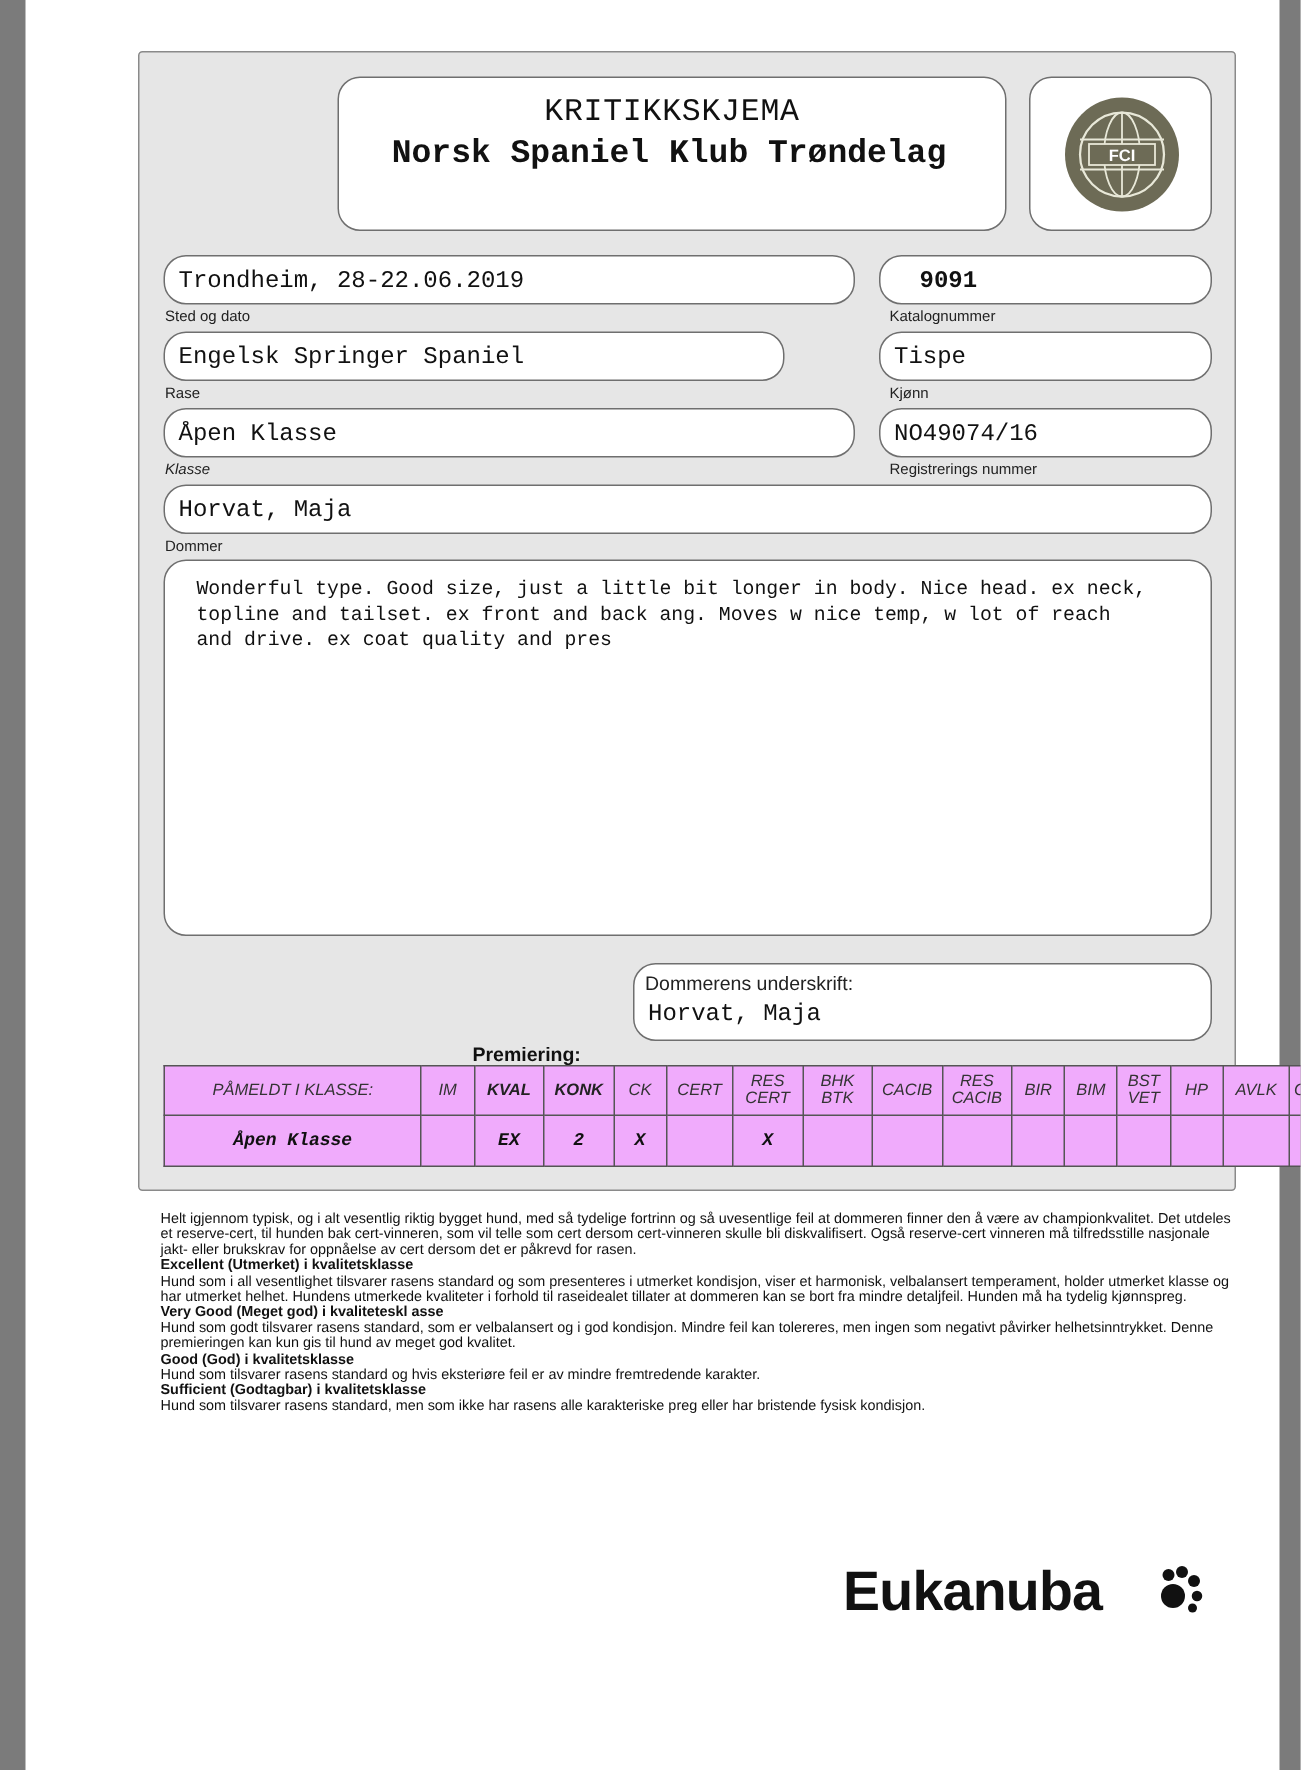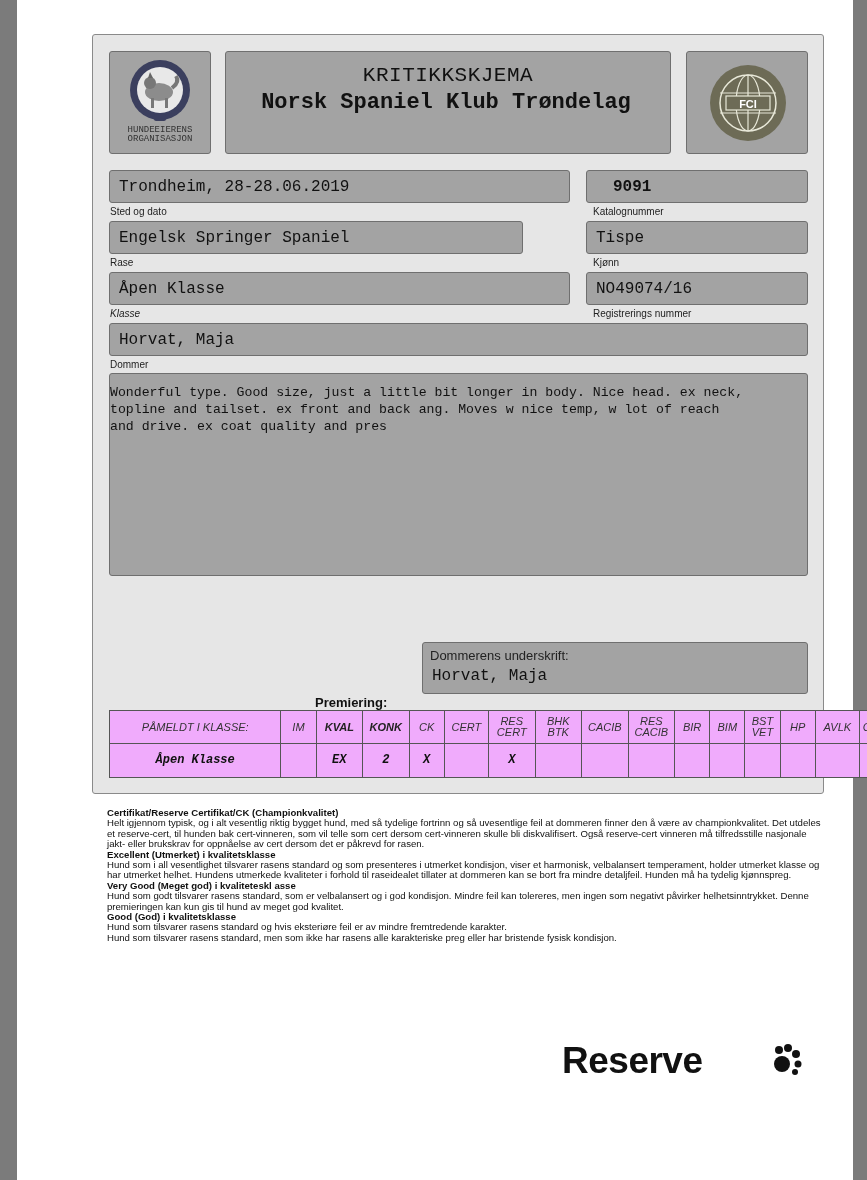--- a/index.html
+++ b/index.html
@@ -1,85 +1,68 @@
 <!DOCTYPE html>
 <html><head>
 <meta charset="utf-8">
 <style>
   html, body { margin:0; padding:0; }
   body { width:867px; height:1180px; background:#7b7b7b; position:relative; overflow:hidden; font-family:"Liberation Sans", sans-serif; }
   .page { position:absolute; left:17px; top:0; width:836px; height:1180px; background:#ffffff; }
   .form { position:absolute; left:75px; top:34px; width:730px; height:758px; background:#e6e6e6; border:1px solid #8a8a8a; border-radius:3px; }
-  .box { position:absolute; background:#a3a3a3; border:1.5px solid #6f6f6f; border-radius:3px; box-sizing:border-box; }
+  .box { position:absolute; background:#ffffff; border:1.5px solid #6f6f6f; border-radius:15px; box-sizing:border-box; }
   .mono { font-family:"Liberation Mono", monospace; color:#111; }
   .lbl { position:absolute; font-size:10px; color:#222; }
   .logo-left { left:16px; top:16px; width:102px; height:103px; }
   .title-box { left:132px; top:16px; width:446px; height:103px; text-align:center; }
   .logo-right { left:593px; top:16px; width:122px; height:103px; }
   .t1 { font-size:21px; margin-top:12px; letter-spacing:0.5px; }
   .t2 { font-size:22px; font-weight:bold; margin-top:3px; white-space:nowrap; margin-left:-4px;}
   .field { height:33px; padding-left:9px; font-size:16px; line-height:32px; }
   .bold { font-weight:bold; }
-  .crit { left:16px; top:338px; width:699px; height:203px; padding:10px 0; font-size:13.2px; line-height:17px; white-space:pre-wrap; }
+  .crit { left:16px; top:338px; width:699px; height:251px; padding:10px 21px; font-size:13.2px; line-height:17px; white-space:pre-wrap; }
   .sign { left:329px; top:607px; width:386px; height:52px; }
   .sign .cap { font-size:13px; font-family:"Liberation Sans", sans-serif; position:absolute; left:7px; top:5px; color:#222; }
   .sign .val { position:absolute; left:9px; top:24px; font-size:16px; }
   .prem-label { position:absolute; left:222px; top:660px; font-weight:bold; font-size:13px; color:#111; }
   table.prem { position:absolute; left:16px; top:675px; width:796px; border-collapse:collapse; background:#f0abfc; border:1.5px solid #555;font-style:italic; }
   table.prem td { border:1px solid #555; text-align:center; font-size:11px; color:#333; padding:0; line-height:11px; }
   table.prem tr.head td { height:32px; }
   table.prem tr.row td { height:33px; font-family:"Liberation Mono", monospace; font-weight:bold; font-size:12px; color:#111; }
   .legal { position:absolute; left:90px; top:808px; width:720px; font-size:9.6px; line-height:10.4px; color:#111; }
   .legal .h { font-weight:bold; }
   .euk { position:absolute; left:545px; top:1040px; font-size:37px; font-weight:bold; letter-spacing:-0.5px; color:#111; }
   .paw { position:absolute; left:753px; top:1044px; width:36px; height:32px; }
 </style>
 </head>
 <body>
 
 <div class="page">
   <div class="form">
 
-    <div class="box logo-left">
-      <svg width="100" height="72" viewBox="0 0 100 72" style="position:absolute;left:0;top:4px;">
-        <circle cx="50" cy="34" r="30" fill="#3b3f5e"></circle>
-        <circle cx="50" cy="34" r="23" fill="#e8e8e8"></circle>
-        <ellipse cx="49" cy="36" rx="14" ry="9" fill="#8c8c8c"></ellipse>
-        <circle cx="40" cy="27" r="6" fill="#777"></circle>
-        <path d="M38 22 l2 -6 l3 6 z" fill="#666"></path>
-        <rect x="41" y="42" width="3" height="10" fill="#777"></rect>
-        <rect x="55" y="42" width="3" height="10" fill="#777"></rect>
-        <path d="M62 32 q8 -6 4 -12" stroke="#777" stroke-width="4" fill="none"></path>
-        <rect x="44" y="58" width="12" height="7" rx="2" fill="#3b3f5e"></rect>
-      </svg>
-      <div style="position:absolute;left:0;right:0;top:74px;text-align:center;font-family:'Liberation Mono',monospace;font-size:9px;line-height:9px;color:#333;">
-        <div>HUNDEEIERENS</div>
-        <div>ORGANISASJON</div>
-      </div>
-    </div>
 
     <div class="box title-box mono">
       <div class="t1">KRITIKKSKJEMA</div>
       <div class="t2">Norsk Spaniel Klub Trøndelag</div>
     </div>
 
     <div class="box logo-right">
       <svg width="80" height="80" viewBox="0 0 80 80" style="position:absolute;left:21px;top:11px;">
         <circle cx="40" cy="40" r="38" fill="#6d6b56"></circle>
         <circle cx="40" cy="40" r="28" fill="none" stroke="#e8e8d8" stroke-width="1.5"></circle>
         <ellipse cx="40" cy="40" rx="12" ry="28" fill="none" stroke="#e8e8d8" stroke-width="1.2"></ellipse>
         <line x1="12" y1="30" x2="68" y2="30" stroke="#e8e8d8" stroke-width="1.2"></line>
         <line x1="12" y1="50" x2="68" y2="50" stroke="#e8e8d8" stroke-width="1.2"></line>
         <line x1="40" y1="12" x2="40" y2="68" stroke="#e8e8d8" stroke-width="1.2"></line>
         <rect x="18" y="33" width="44" height="14" fill="#6d6b56" stroke="#e8e8d8" stroke-width="1.2"></rect>
         <text x="40" y="44.5" text-anchor="middle" font-family="Liberation Sans, sans-serif" font-weight="bold" font-size="11" fill="#ffffff">FCI</text>
       </svg>
     </div>
 
-    <div class="box field mono" style="left:16px;top:135px;width:461px;">Trondheim, 28-28.06.2019</div>
+    <div class="box field mono" style="left:16px;top:135px;width:461px;">Trondheim, 28-22.06.2019</div>
     <div class="lbl" style="left:17px;top:171px;">Sted og dato</div>
     <div class="box field mono bold" style="left:493px;top:135px;width:222px;padding-left:26px;">9091</div>
     <div class="lbl" style="left:500px;top:171px;">Katalognummer</div>
 
     <div class="box field mono" style="left:16px;top:186px;width:414px;">Engelsk Springer Spaniel</div>
     <div class="lbl" style="left:17px;top:222px;">Rase</div>
     <div class="box field mono" style="left:493px;top:186px;width:222px;">Tispe</div>
     <div class="lbl" style="left:500px;top:222px;">Kjønn</div>
 
     <div class="box field mono" style="left:16px;top:237px;width:461px;">Åpen Klasse</div>
@@ -150,41 +133,41 @@
         <td></td>
         <td></td>
         <td></td>
       </tr>
     </tbody>
       </table>
   </div>
 
   <div class="legal">
     <div>
-        <div class="h">Certifikat/Reserve Certifikat/CK (Championkvalitet)</div>
         <div>Helt igjennom typisk, og i alt vesentlig riktig bygget hund, med så tydelige fortrinn og så uvesentlige feil at dommeren finner den å være av championkvalitet. Det utdeles et reserve-cert, til hunden bak cert-vinneren, som vil telle som cert dersom cert-vinneren skulle bli diskvalifisert. Også  reserve-cert vinneren må tilfredsstille nasjonale jakt- eller brukskrav for oppnåelse av cert dersom det er påkrevd for rasen.</div>
       </div>
     <div>
         <div class="h">Excellent (Utmerket) i kvalitetsklasse</div>
         <div>Hund som i all vesentlighet tilsvarer rasens standard og som presenteres i utmerket kondisjon, viser et harmonisk, velbalansert temperament, holder utmerket klasse og har utmerket helhet. Hundens utmerkede kvaliteter i forhold til raseidealet tillater at dommeren kan se bort fra mindre detaljfeil. Hunden må ha tydelig kjønnspreg.</div>
       </div>
     <div>
         <div class="h">Very Good (Meget god) i kvaliteteskl asse</div>
         <div>Hund som godt tilsvarer rasens standard, som er velbalansert og i god kondisjon. Mindre feil kan tolereres, men ingen som negativt påvirker helhetsinntrykket. Denne premieringen kan kun gis til hund av meget god kvalitet.</div>
       </div>
     <div>
         <div class="h">Good (God) i kvalitetsklasse</div>
         <div>Hund som tilsvarer rasens standard og hvis eksteriøre feil er av mindre fremtredende karakter.</div>
       </div>
     <div>
+        <div class="h">Sufficient (Godtagbar) i kvalitetsklasse</div>
         <div>Hund som tilsvarer rasens standard, men som ikke har rasens alle karakteriske preg eller har bristende fysisk kondisjon.</div>
       </div>
   </div>
 
-  <div class="euk">Reserve</div>
+  <div class="euk">Eukanuba</div>
   <svg class="paw" viewBox="0 0 36 32">
     <circle cx="12" cy="20" r="8" fill="#111"></circle>
     <circle cx="9" cy="6" r="4" fill="#111"></circle>
     <circle cx="18" cy="4" r="4" fill="#111"></circle>
     <circle cx="26" cy="10" r="4" fill="#111"></circle>
     <circle cx="28" cy="20" r="3.5" fill="#111"></circle>
     <circle cx="25" cy="28" r="3" fill="#111"></circle>
   </svg>
 </div>
 

